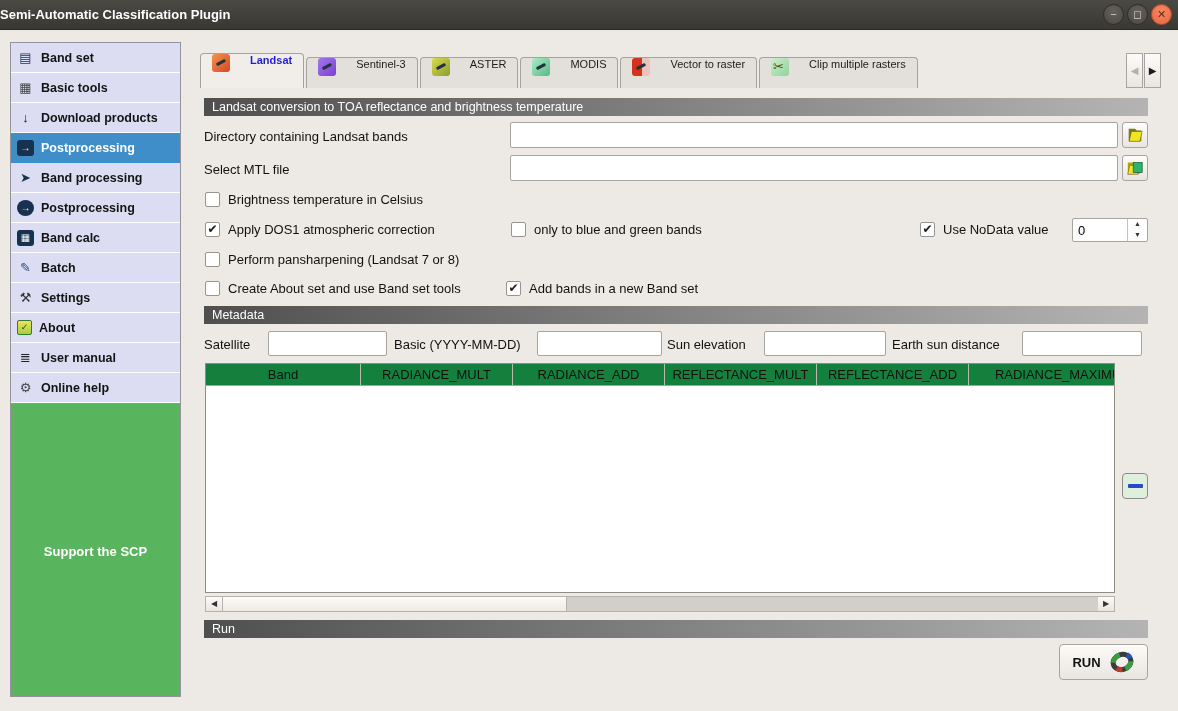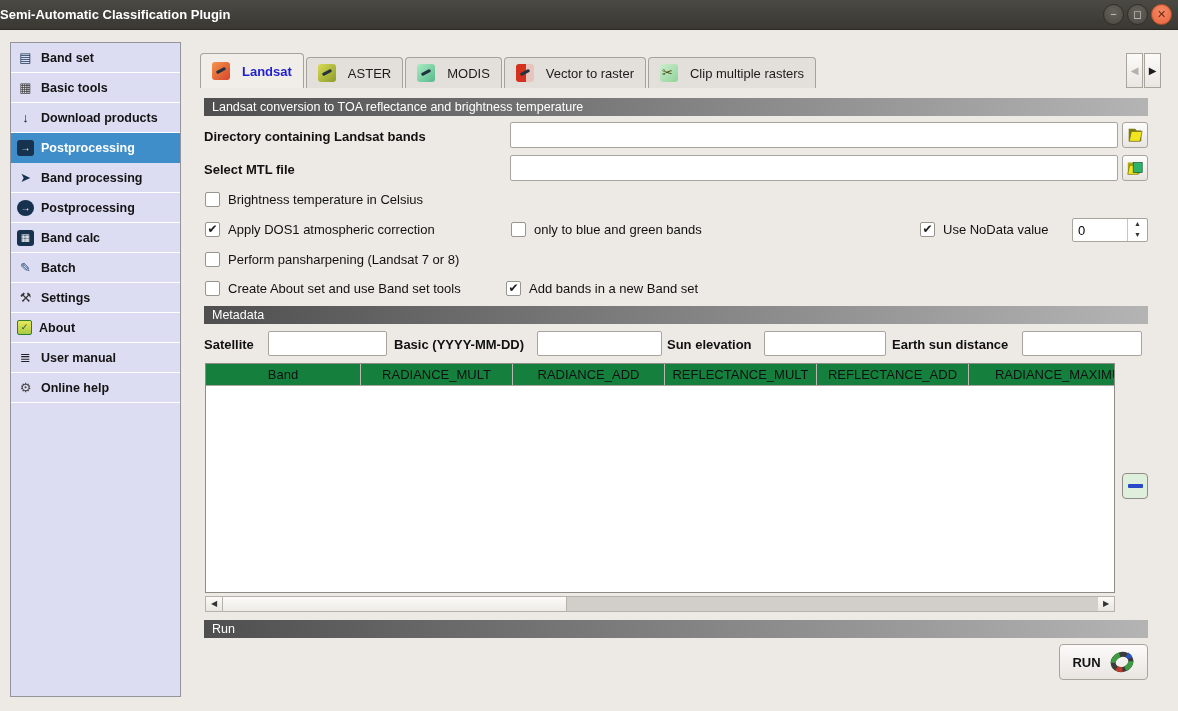--- a/index.html
+++ b/index.html
@@ -48,25 +48,25 @@
   .sicon.tag{ background:linear-gradient(#e9e75c,#a7cc44); border:1px solid #2e7d32; border-radius:2px; color:#205020; font-size:9px; line-height:13px; height:15px; width:15px; }
   .support{
     flex:1; background:#58b55e; border-top:1px solid #94949c;
     text-align:center; padding-top:140px;
     color:#ffffff; font-weight:bold; font-size:13px; cursor:default;
   }
 
   
   .tabs{ position:absolute; left:200px; top:53px; height:35px; display:flex; align-items:flex-end; }
   .tab{
-    display:flex; align-items:center; gap:12px;
+    display:flex; gap:20px;
     border:1px solid #a5a19b; border-bottom:none;
     border-radius:4px 4px 0 0; background:#e3e0db;
     height:31px; padding:0 11px; margin-right:2px;
-    font-size:13px; color:#1c1c1c; cursor:default; white-space:nowrap;
+    font-size:11px; color:#1c1c1c; cursor:default; white-space:nowrap;
   }
   .tab.active{
     height:35px; background:#f1eeea; font-weight:bold; color:#1f1fd0;
   }
   .tabicon{ width:18px; height:18px; border-radius:3px; position:relative; flex:none; }
   .tabicon::after{
     content:""; position:absolute; left:4px; top:7px; width:10px; height:3px;
     background:#23323f; transform:rotate(-28deg); border-radius:1px;
   }
   .tabicon.landsat{ background:linear-gradient(135deg,#f2954c,#d8442a); }
@@ -91,21 +91,21 @@
     background:linear-gradient(90deg,#4f4f4f,#b4b4b4);
     color:#ffffff; font-size:12.5px; line-height:18px; padding-left:8px;
   }
 
   
   .txt{
     position:absolute; height:26px; background:#fff;
     border:1px solid #a8a49e; border-radius:2px; padding:0 5px;
     font-family:inherit; font-size:13px; color:#161616;
   }
-  .flabel{ position:absolute; font-size:13px; color:#111;font-weight:bold; }
+  .flabel{ position:absolute; font-size:13px; color:#111; }
   .iconbtn{
     position:absolute; width:26px; height:26px; border:1px solid #a8a49e; border-radius:3px;
     background:linear-gradient(#fdfdfc,#e8e5e1);
     display:flex; align-items:center; justify-content:center; cursor:default;
   }
 
   
   .cbrow{ position:absolute; display:flex; align-items:center; gap:8px; }
   .cb{
     width:15px; height:15px; background:#fff; border:1px solid #98948e; border-radius:2px;
@@ -219,26 +219,33 @@
     <span>About</span>
   </div>
   <div class="side-item">
     <span class="sicon" style="color:#222">≣</span>
     <span>User manual</span>
   </div>
   <div class="side-item">
     <span class="sicon" style="color:#444">⚙</span>
     <span>Online help</span>
   </div>
+  <div class="support">
+    <span>Support the SCP</span>
+  </div>
 </div>
 
 <div class="tabs">
   <div class="tab active">
     <span class="tabicon landsat"></span>
     <span>Landsat</span>
+  </div>
+  <div class="tab">
+    <span class="tabicon sentinel3"></span>
+    <span>Sentinel-3</span>
   </div>
   <div class="tab">
     <span class="tabicon aster"></span>
     <span>ASTER</span>
   </div>
   <div class="tab">
     <span class="tabicon modis"></span>
     <span>MODIS</span>
   </div>
   <div class="tab">

